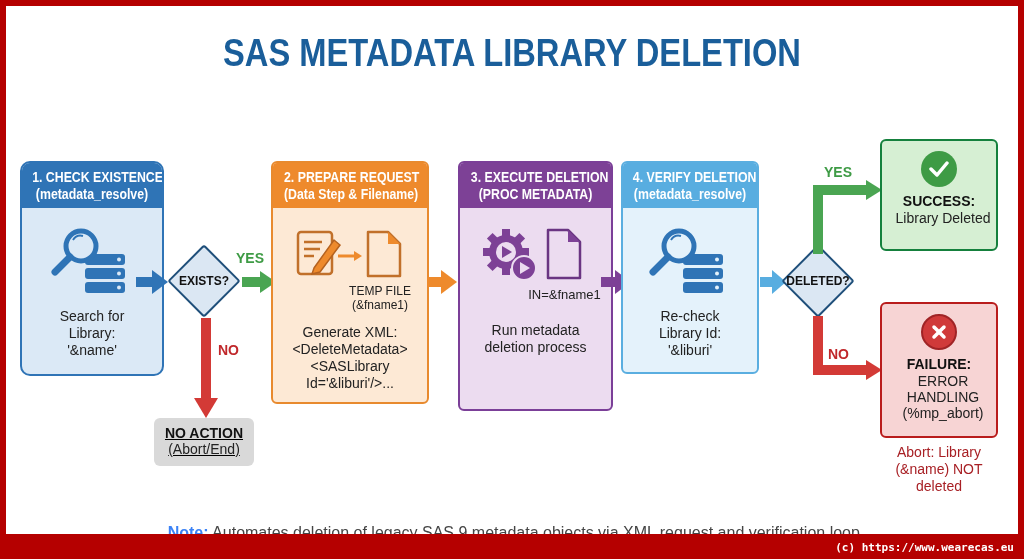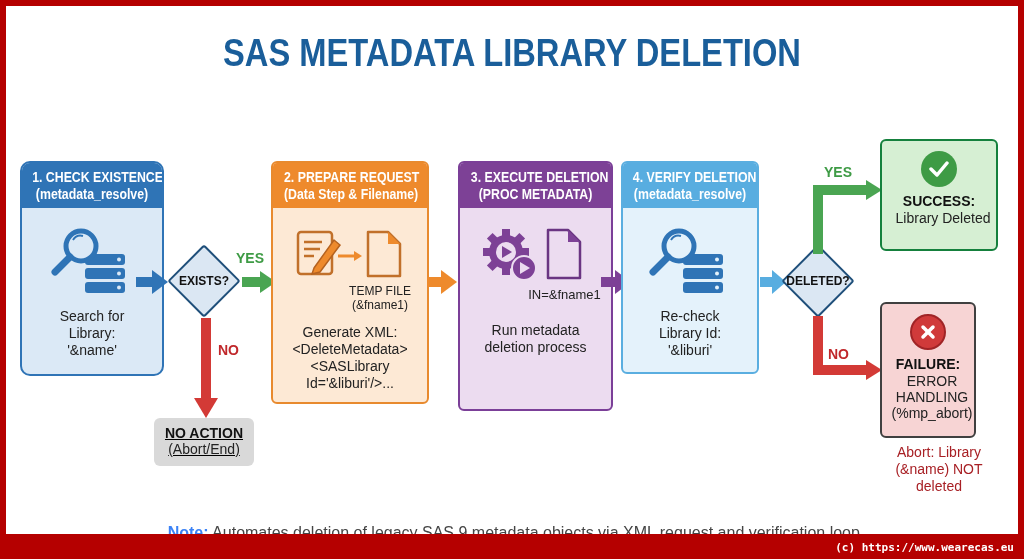--- a/index.html
+++ b/index.html
@@ -95,23 +95,23 @@
       left: 874px; top: 133px;
       width: 118px; height: 112px;
       background: #d6efd3;
       border: 2px solid #15803d;
       border-radius: 6px;
       text-align: center;
     }
     .failure {
       position: absolute;
       left: 874px; top: 296px;
-      width: 96px; height: 136px;
+      width: 118px; height: 136px;
       background: #f7d4d4;
-      border: 2px solid #404040;
+      border: 2px solid #b91c1c;
       border-radius: 6px;
       text-align: center;
     }
     .circle-icon {
       width: 36px; height: 36px; border-radius: 50%;
       margin: 10px auto 6px auto;
       display: flex; align-items: center; justify-content: center;
     }
     .status-title { font-weight: bold; font-size: 14px; color: #111; line-height: 17px; }
     .status-sub { font-size: 14px; color: #222; line-height: 16px; margin-left: 8px; }

